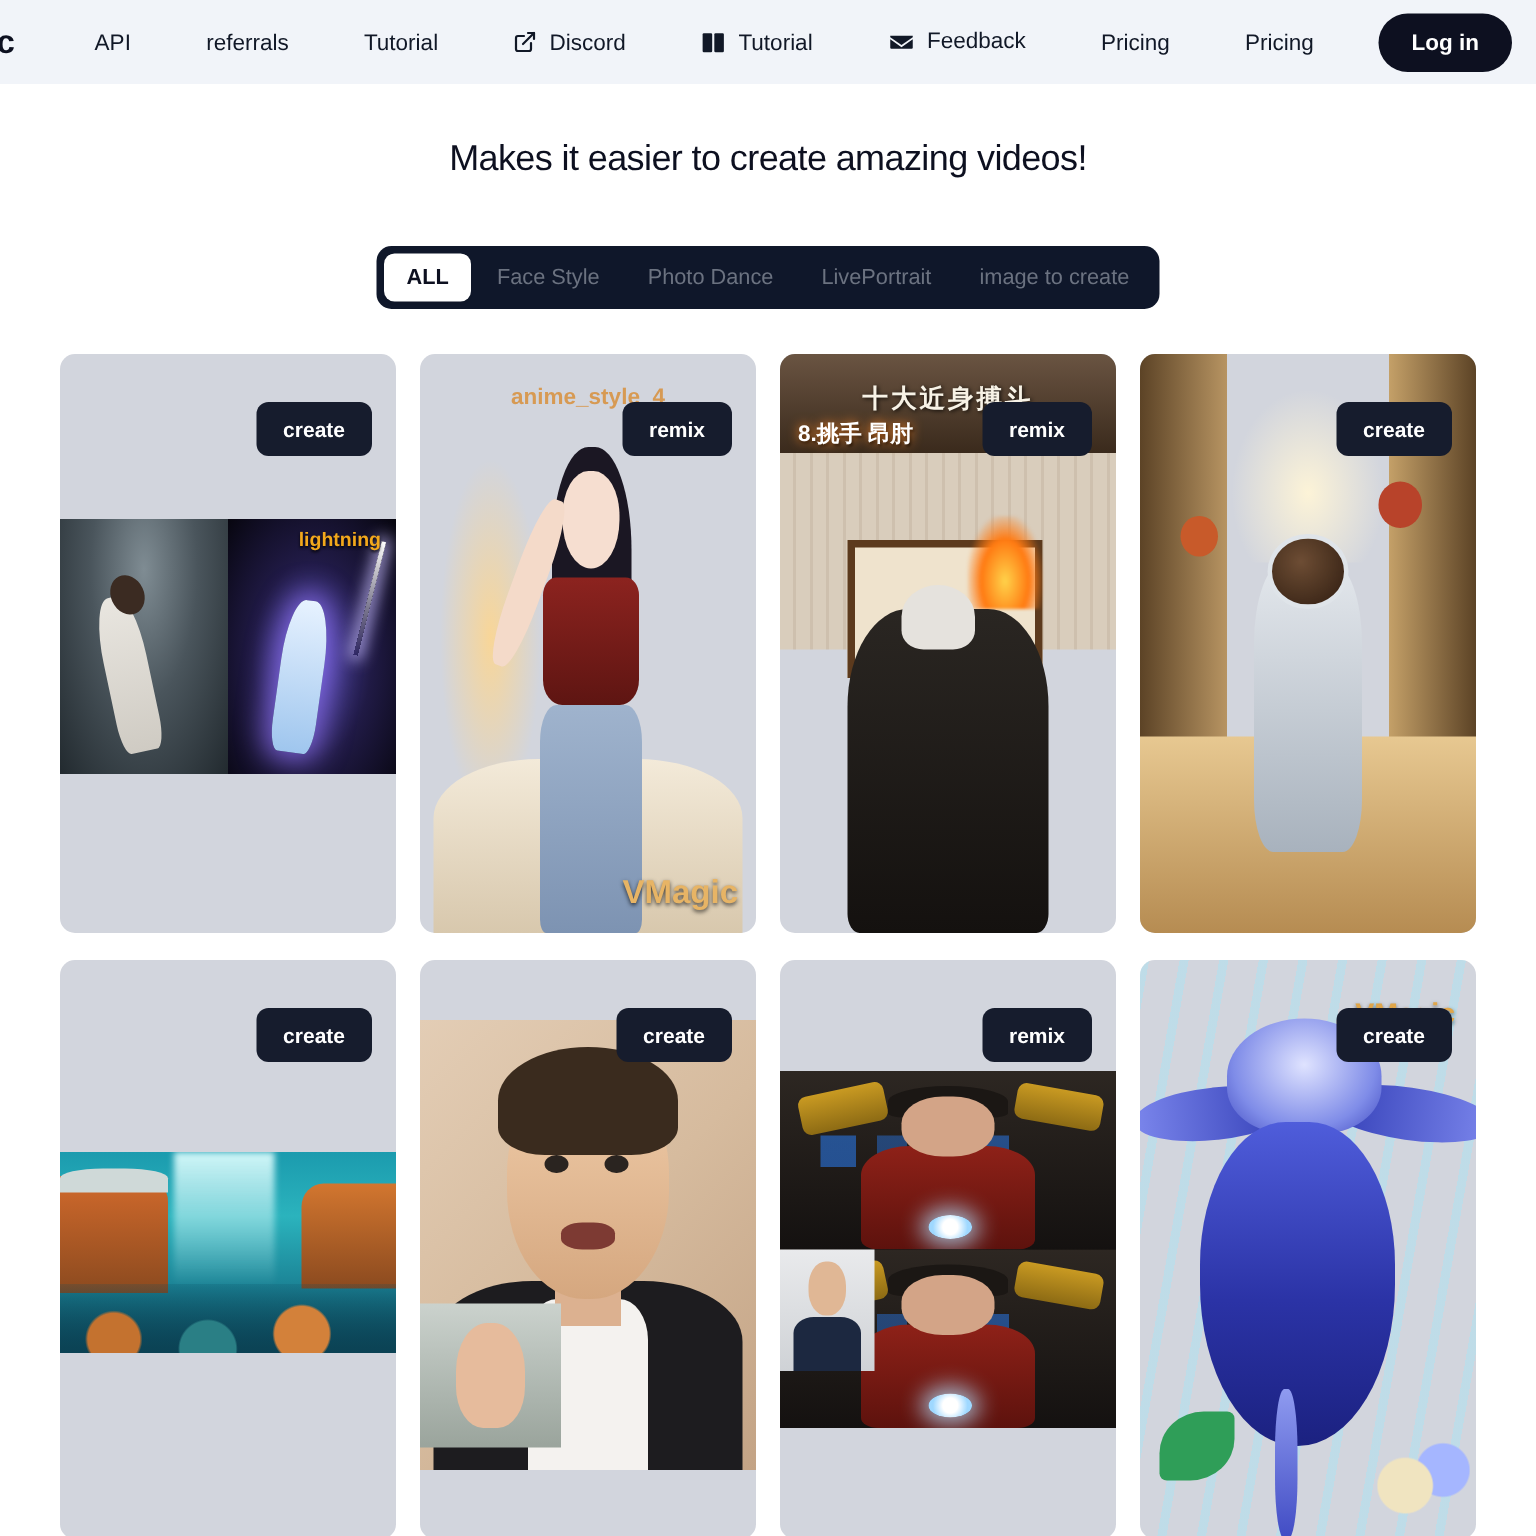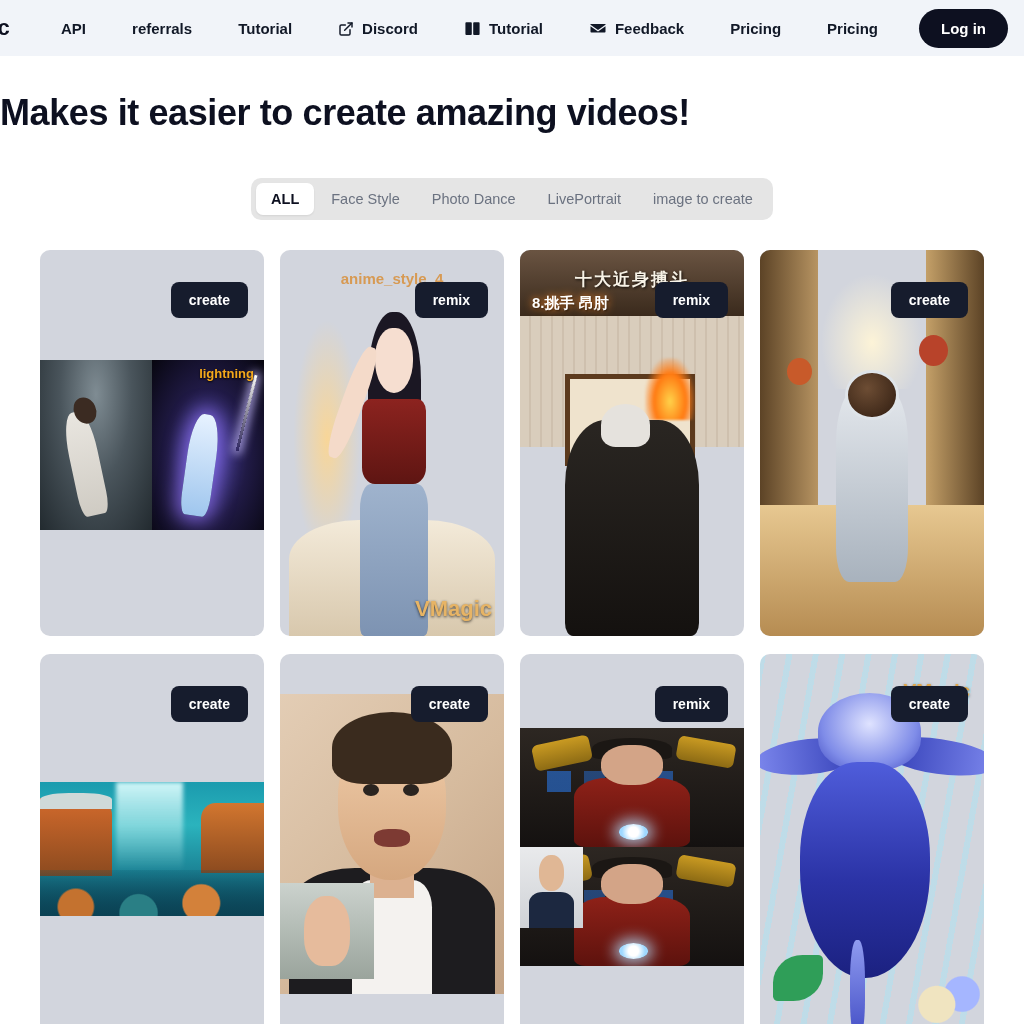--- a/index.html
+++ b/index.html
@@ -32,62 +32,62 @@
   .nav-links {
     display: flex;
     align-items: center;
     flex: 1;
     justify-content: space-around;
     padding-left: 12px;
     padding-right: 12px;
   }
   .nav-link {
     display: flex;
-    align-items: flex-end;
+    align-items: flex-start;
     gap: 8px;
     font-size: 15px;
-    font-weight: 700;
+    font-weight: 400;
     color: #111827;
     white-space: nowrap;
     cursor: pointer;
   }
   .nav-icon { display: inline-flex; align-items: center; }
   .login-btn {
     background: #0d1020;
     color: #ffffff;
     font-size: 15px;
     font-weight: 700;
     border: none;
     border-radius: 22px;
     padding: 11px 22px;
     cursor: pointer;
     white-space: nowrap;
     margin-left: 6px;
   }
 
   
   .headline {
-    text-align: left;
-    font-size: 36px;
-    font-weight: 700;
+    text-align: center;
+    font-size: 24px;
+    font-weight: 400;
     color: #0d1020;
     letter-spacing: -0.4px;
     margin-top: 36px;
   }
 
   
   .tabs-wrap {
     display: flex;
     justify-content: center;
     margin-top: 44px;
   }
   .tabs {
     display: inline-flex;
     align-items: center;
-    background: #e5e5e5;
+    background: #0f172a;
     border-radius: 10px;
     padding: 5px;
     gap: 2px;
   }
   .tab {
     font-size: 14.5px;
     font-weight: 500;
     color: #6b7280;
     padding: 8px 15px;
     border-radius: 7px;

